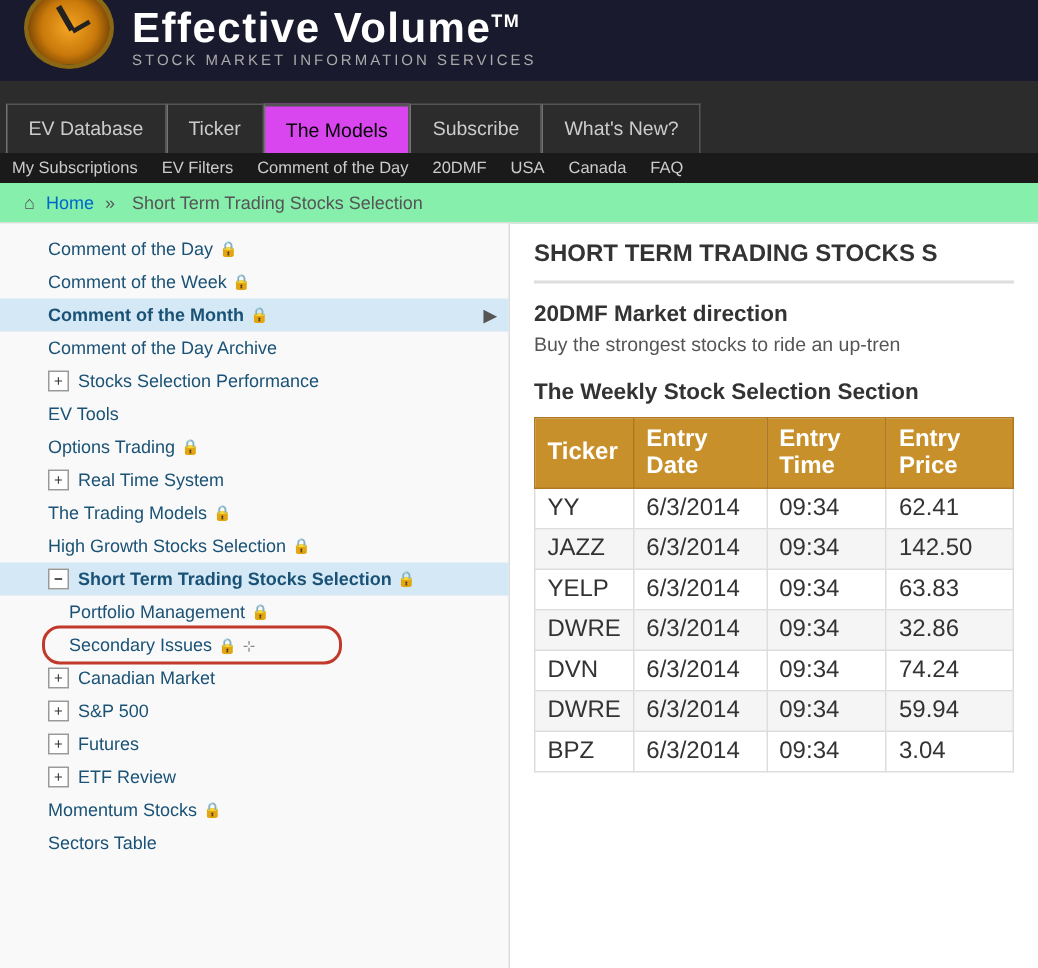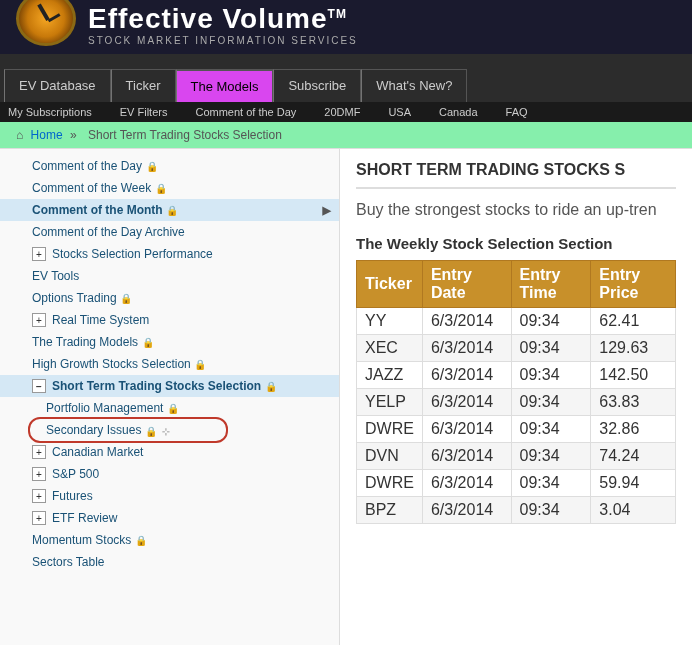--- a/index.html
+++ b/index.html
@@ -78,21 +78,21 @@
     .main-nav a.active {
       background: #d946ef;
       color: #000;
       border-top: 2px solid #555;
     }
 
     .sub-nav {
       background: #1a1a1a;
       display: flex;
       padding: 4px 8px;
-      gap: 28px;
+      gap: 16px;
       flex-wrap: wrap;
     }
     .sub-nav a {
       color: #ccc;
       text-decoration: none;
       font-size: 11px;
     }
 
     
     .breadcrumb {
@@ -199,21 +199,21 @@
     .market-section {
       margin-bottom: 16px;
     }
     .market-section h3 {
       font-size: 15px;
       font-weight: bold;
       color: #333;
       margin-bottom: 4px;
     }
     .market-section p {
-      font-size: 16px;
+      font-size: 13px;
       color: #555;
     }
     .weekly-section h3 {
       font-size: 15px;
       font-weight: bold;
       color: #333;
       margin-bottom: 8px;
     }
     .stock-table {
       width: 100%;
@@ -383,20 +383,21 @@
     </div>
 
   </div>
 
   <div class="content">
     <div class="content-title">
       <span>SHORT TERM TRADING STOCKS S</span>
     </div>
 
     <div class="market-section">
+      <h3>20DMF Market direction</h3>
       <p>Buy the strongest stocks to ride an up-tren</p>
     </div>
 
     <div class="weekly-section">
       <h3>The Weekly Stock Selection Section</h3>
       <table class="stock-table">
         <thead>
           <tr>
             <th>Ticker</th>
             <th>Entry Date</th>
@@ -405,26 +406,20 @@
           </tr>
         </thead>
         <tbody id="stock-table-body">
         <tr>
               <td>YY</td>
               <td>6/3/2014</td>
               <td>09:34</td>
               <td>62.41</td>
             </tr>
             <tr>
-              <td>XEC</td>
-              <td>6/3/2014</td>
-              <td>09:34</td>
-              <td>129.63</td>
-            </tr>
-            <tr>
               <td>JAZZ</td>
               <td>6/3/2014</td>
               <td>09:34</td>
               <td>142.50</td>
             </tr>
             <tr>
               <td>YELP</td>
               <td>6/3/2014</td>
               <td>09:34</td>
               <td>63.83</td>

